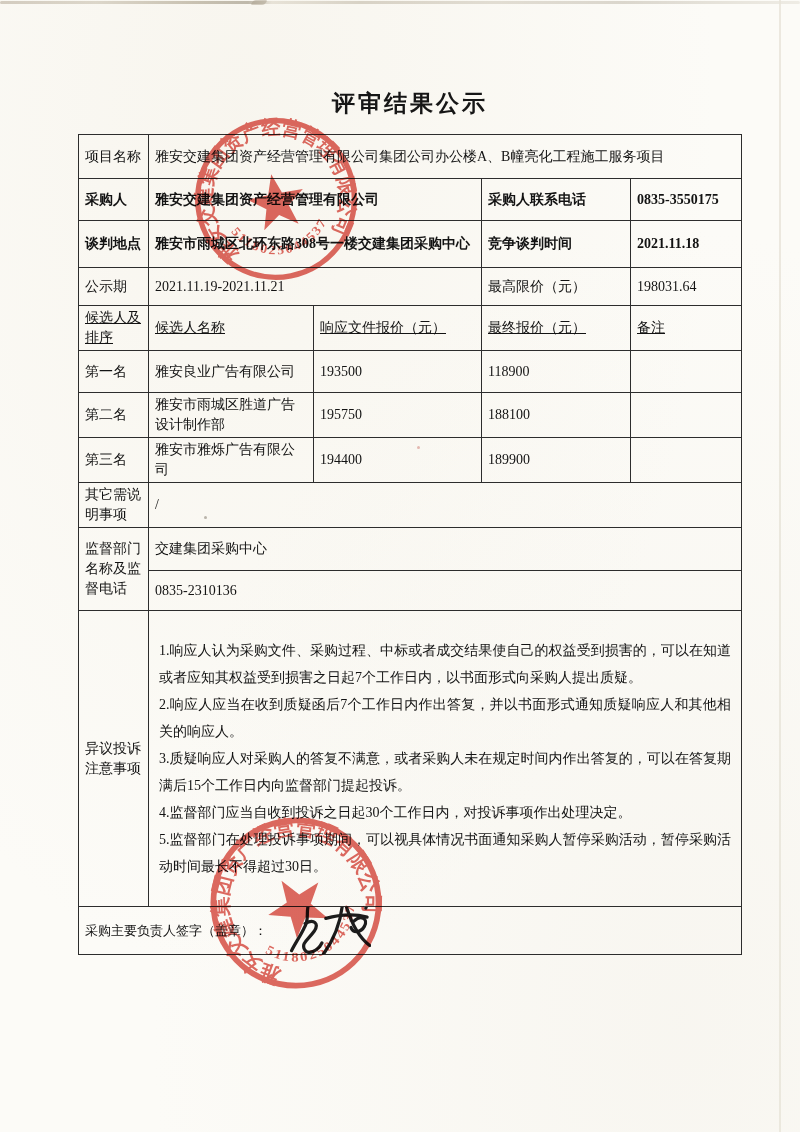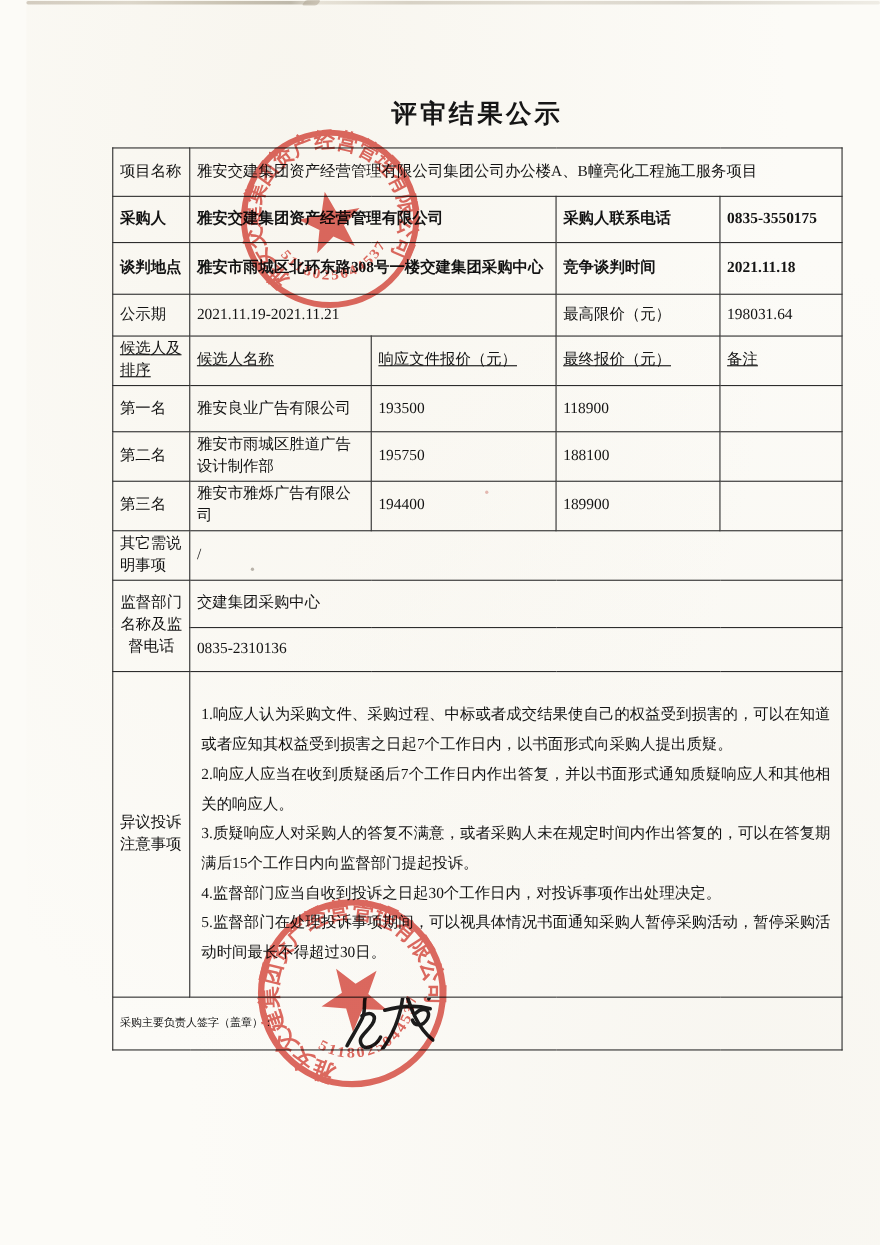--- a/index.html
+++ b/index.html
@@ -10,21 +10,20 @@
     color:#151515;
     position:relative;
     overflow:hidden;
   }
   .page{
     position:absolute;inset:0;
     background:
       radial-gradient(ellipse at 30% 10%, rgba(240,235,222,.35), rgba(0,0,0,0) 60%),
       radial-gradient(ellipse at 85% 90%, rgba(238,234,224,.3), rgba(0,0,0,0) 55%),
       #fcfbf7;
-    margin-left: 24px;
   }
   
   .scan-edge-top{
     position:absolute;top:1px;left:0;width:100%;height:3px;
     background:linear-gradient(90deg,#b3a795 0%,#c4bba9 12%,#a2977f 24%,#8f8672 31%,#d9d2c3 34%,#bcb3a1 45%,#cdc6b7 62%,#c0b9ab 78%,#d8d3c7 92%,#e4e0d6 100%);
     opacity:.55;border-radius:2px;
   }
   .scan-notch{
     position:absolute;top:0;left:252px;width:14px;height:5px;
     background:#a59a86;opacity:.45;transform:skewX(-35deg);border-radius:2px;
@@ -51,31 +50,31 @@
   }
   table.review td{
     border:1.5px solid #2d2d2d;
     padding:2px 6px;
     vertical-align:middle;
     line-height:20px;
     word-break:break-all;
     overflow:hidden;
   }
   td.lbl{padding:2px 3px 2px 5px;line-height:20px;}
-  td.lbl-center{text-align:center;padding:2px 2px;}
+  td.lbl-center{text-align:left;padding:2px 2px;}
   td.center{}
   td.name-cell{line-height:19px;padding:2px 4px 2px 6px;}
   tr.r1 {height:44px;} tr.r2 {height:42px;font-weight:bold;} tr.r3 {height:47px;font-weight:bold;}
   tr.r4 {height:38px;} tr.r5 {height:35px;text-decoration:underline;} tr.r6 {height:42px;}
   tr.r7 {height:39px;} tr.r8 {height:41px;} tr.r9 {height:38px;}
   tr.r10a{height:43px;} tr.r10b{height:40px;} tr.r11{height:296px;}
   tr.r12{height:48px;}
   .notes{padding:0 4px;}
   .notes p{margin:0;line-height:27px;text-align:justify;}
-  td.sig-cell{position:relative;padding-left:6px;font-size:10px;}
+  td.sig-cell{position:relative;padding-left:6px;font-size:13px;}
   .signature-wrap{position:absolute;left:208px;top:-8px;width:84px;height:62px;pointer-events:none;}
   .seal{position:absolute;mix-blend-mode:multiply;opacity:.82;pointer-events:none;}
   .seal-top{left:186px;top:109px;width:180px;height:180px;}
   .seal-bottom{left:201px;top:808px;width:190px;height:190px;}
 </style>
 </head>
 <body>
 
 <div class="page">
 

